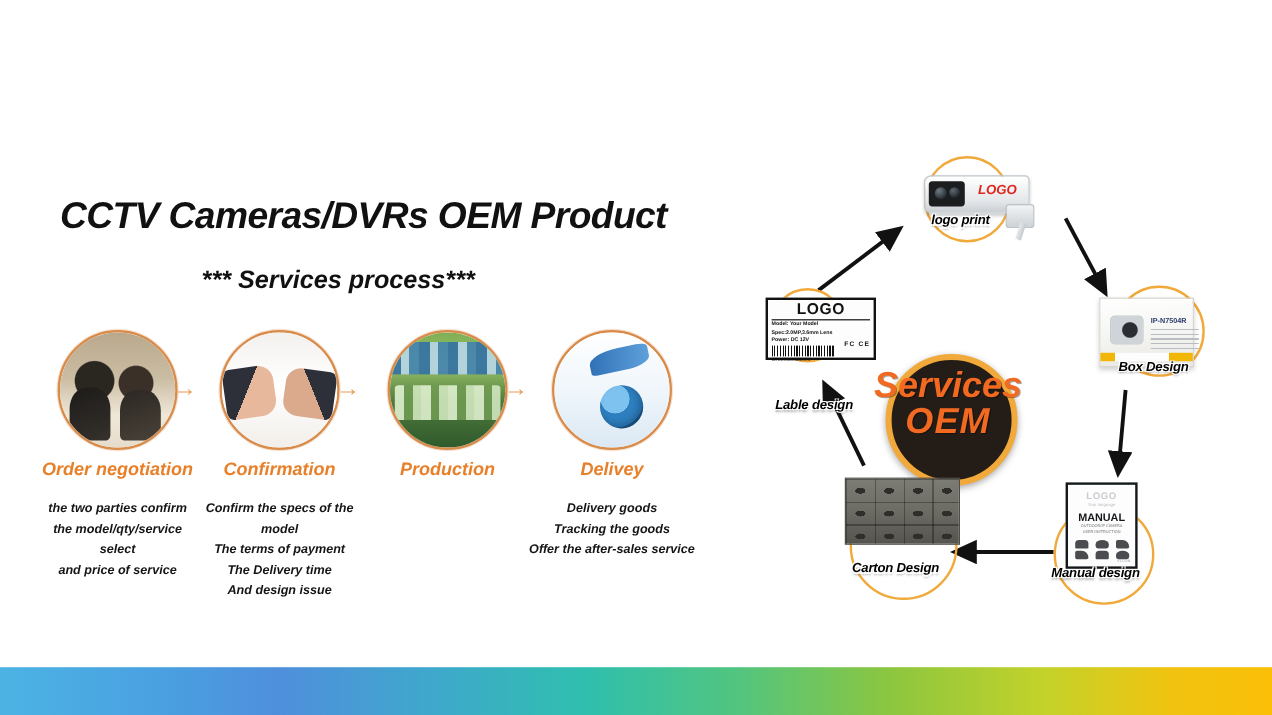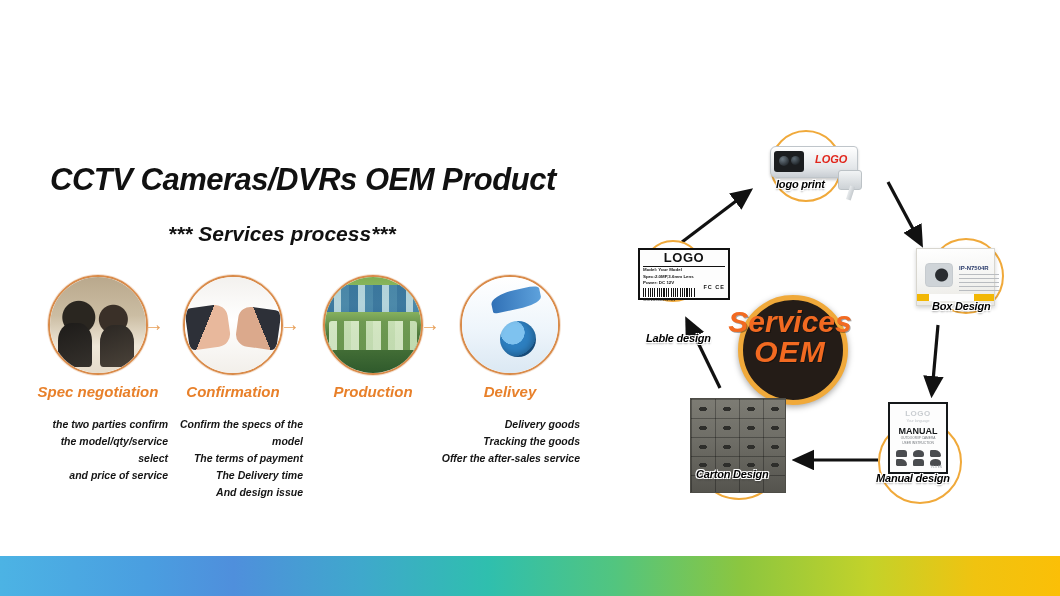--- a/index.html
+++ b/index.html
@@ -134,21 +134,21 @@
   }
   .step-label {
     text-align: center; margin-top: 8px;
     font-size: 15px; font-weight: bold; font-style: italic;
     color: #e8802a;
   }
   .step-body {
     margin-top: 16px;
     font-size: 10.5px; font-weight: bold; font-style: italic;
     color: #151515; line-height: 1.62;
-    text-align: right;
+    text-align: center;
   }
   .arrow-orange {
     position: absolute; top: 163px;
     font-size: 20px; color: #e8a05a; font-weight: bold;
   }
 
   
   #right-panel {
     position: absolute; left: 620px; top: 120px;
     width: 420px; height: 380px;
@@ -281,21 +281,21 @@
   .manual-icons {
     margin-top:4px; display:grid; grid-template-columns: repeat(3,1fr);
     gap: 2px 1px; justify-items:center;
   }
   .mi { width: 11px; height: 7px; background:#2a2d30; border-radius: 3px 3px 1px 1px; opacity:.85; }
   .mi.b { border-radius: 50% 50% 2px 2px; }
   .mi.c { border-radius: 2px 8px 2px 2px; }
   .manual-foot { position:absolute; right:4px; bottom:3px; font-size:3px; color:#9aa0a5; }
 
   
-  #node-carton { left: 70px; top: 278px; width: 96px; height: 95px; }
+  #node-carton { left: 84px; top: 278px; width: 96px; height: 56px; }
   .carton-photo {
     position:absolute; inset:0;
     background:
       repeating-linear-gradient(90deg, rgba(0,0,0,.30) 0 1px, transparent 1px 24px),
       repeating-linear-gradient(180deg, rgba(0,0,0,.30) 0 1px, transparent 1px 19px),
       linear-gradient(180deg,#7d7c74 0%,#6e6d66 45%,#55544e 100%);
     border: 1px solid #4e4d47;
   }
   .carton-dots {
     position:absolute; inset:0;
@@ -327,21 +327,21 @@
 
 
   <div id="left-panel">
     <div id="left-subtitle">*** Services process***</div>
     <div id="left-title">CCTV Cameras/DVRs OEM Product</div>
 
     <div class="step" style="left:0px;">
       <div class="step-photo">
         <div class="ph-inner ph-negotiation"></div>
       </div>
-      <div class="step-label">Spec negotiation</div>
+      <div class="step-label">Order negotiation</div>
       <div class="step-body">
         <div>the two parties confirm</div>
         <div>the model/qty/service select</div>
         <div>and price of service</div>
       </div>
     </div>
     <div class="arrow-orange" style="left:116px;">→</div>
 
     <div class="step" style="left:135px;">
       <div class="step-photo">

